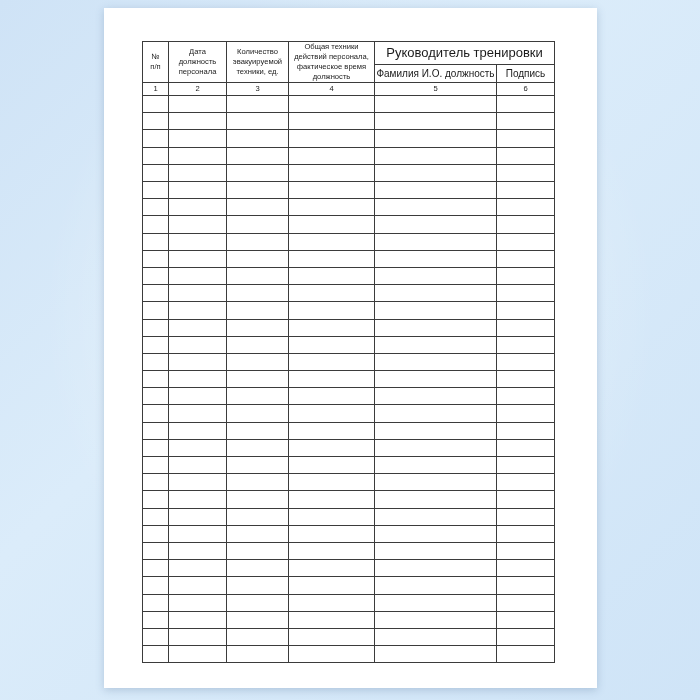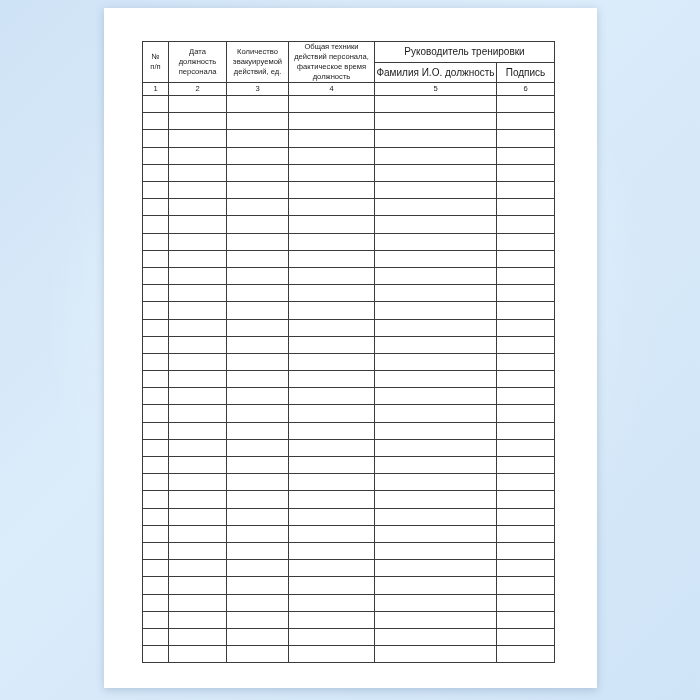--- a/index.html
+++ b/index.html
@@ -54,21 +54,21 @@
     vertical-align: middle;
     text-align: center;
     color: #1a1a1a;
   }
   .hdr-cell {
     font-size: 7.6px;
     line-height: 1.32;
     padding: 3px 2px;
   }
   .hdr-group {
-    font-size: 10px;
+    font-size: 13px;
     line-height: 1.3;
     padding: 4px 2px;
   }
   .hdr-sub {
     font-size: 10px;
     line-height: 1.3;
     padding: 4px 2px;
   }
   .numrow td {
     font-size: 7.6px;
@@ -108,21 +108,21 @@
               <div>п/п</div>
             </th>
             <th class="hdr-cell" rowspan="2">
               <div>Дата</div>
               <div>должность</div>
               <div>персонала</div>
             </th>
             <th class="hdr-cell" rowspan="2">
               <div>Количество</div>
               <div>эвакуируемой</div>
-              <div>действий, ед.</div>
+              <div>техники, ед.</div>
             </th>
             <th class="hdr-cell" rowspan="2">
               <div>Общая техники</div>
               <div>действий персонала,</div>
               <div>фактическое время</div>
               <div>должность</div>
             </th>
             <th class="hdr-group" colspan="2">Руководитель  тренировки</th>
           </tr>
           <tr>

